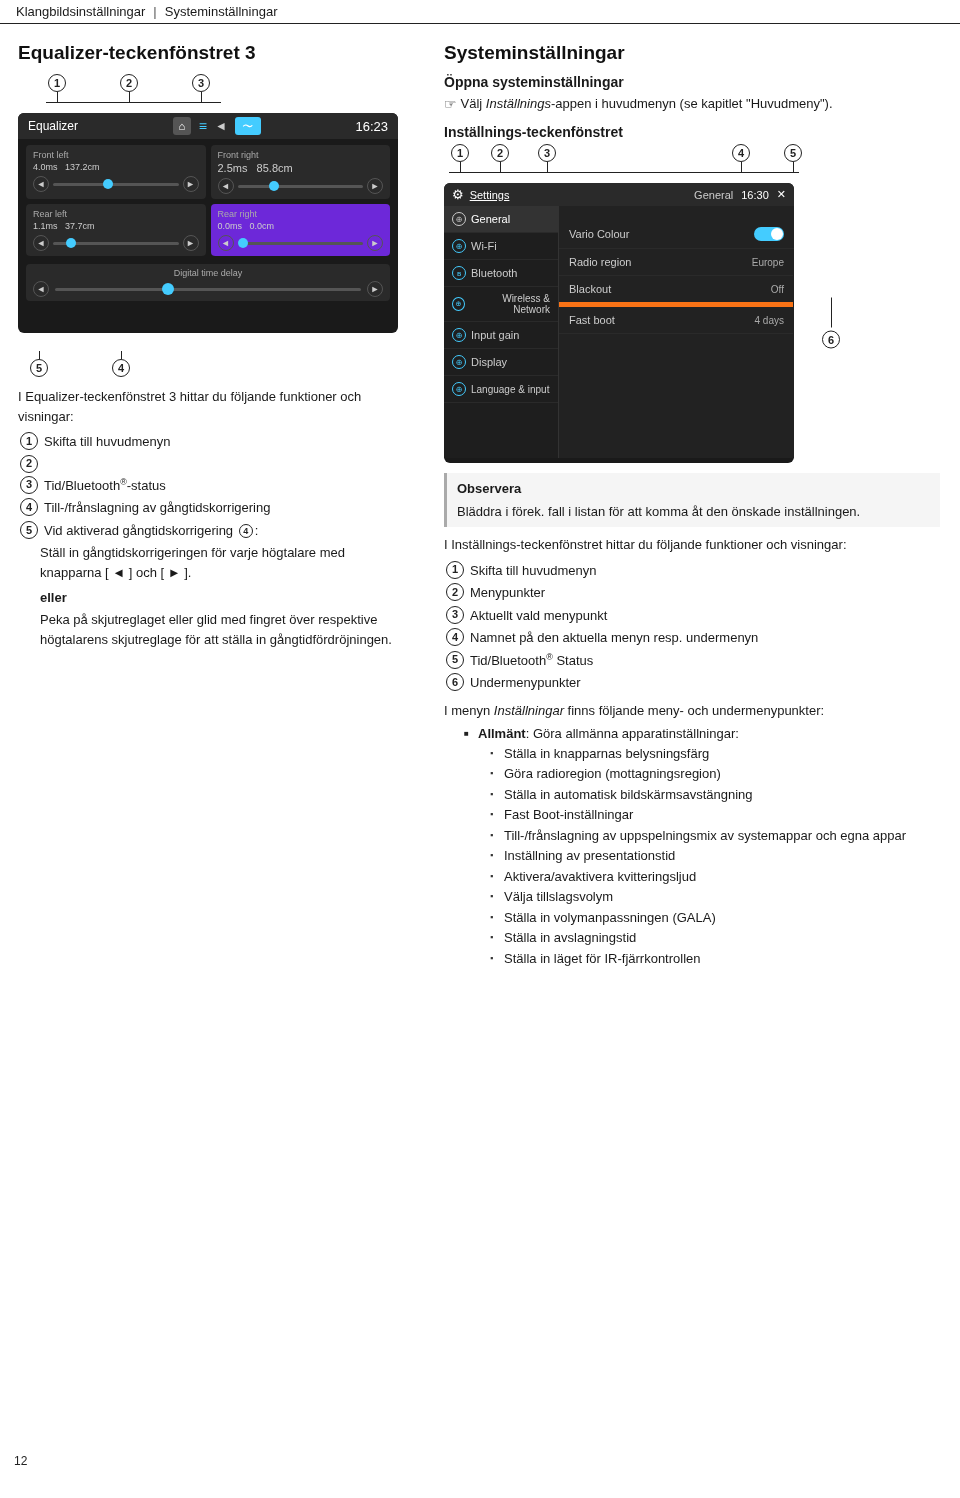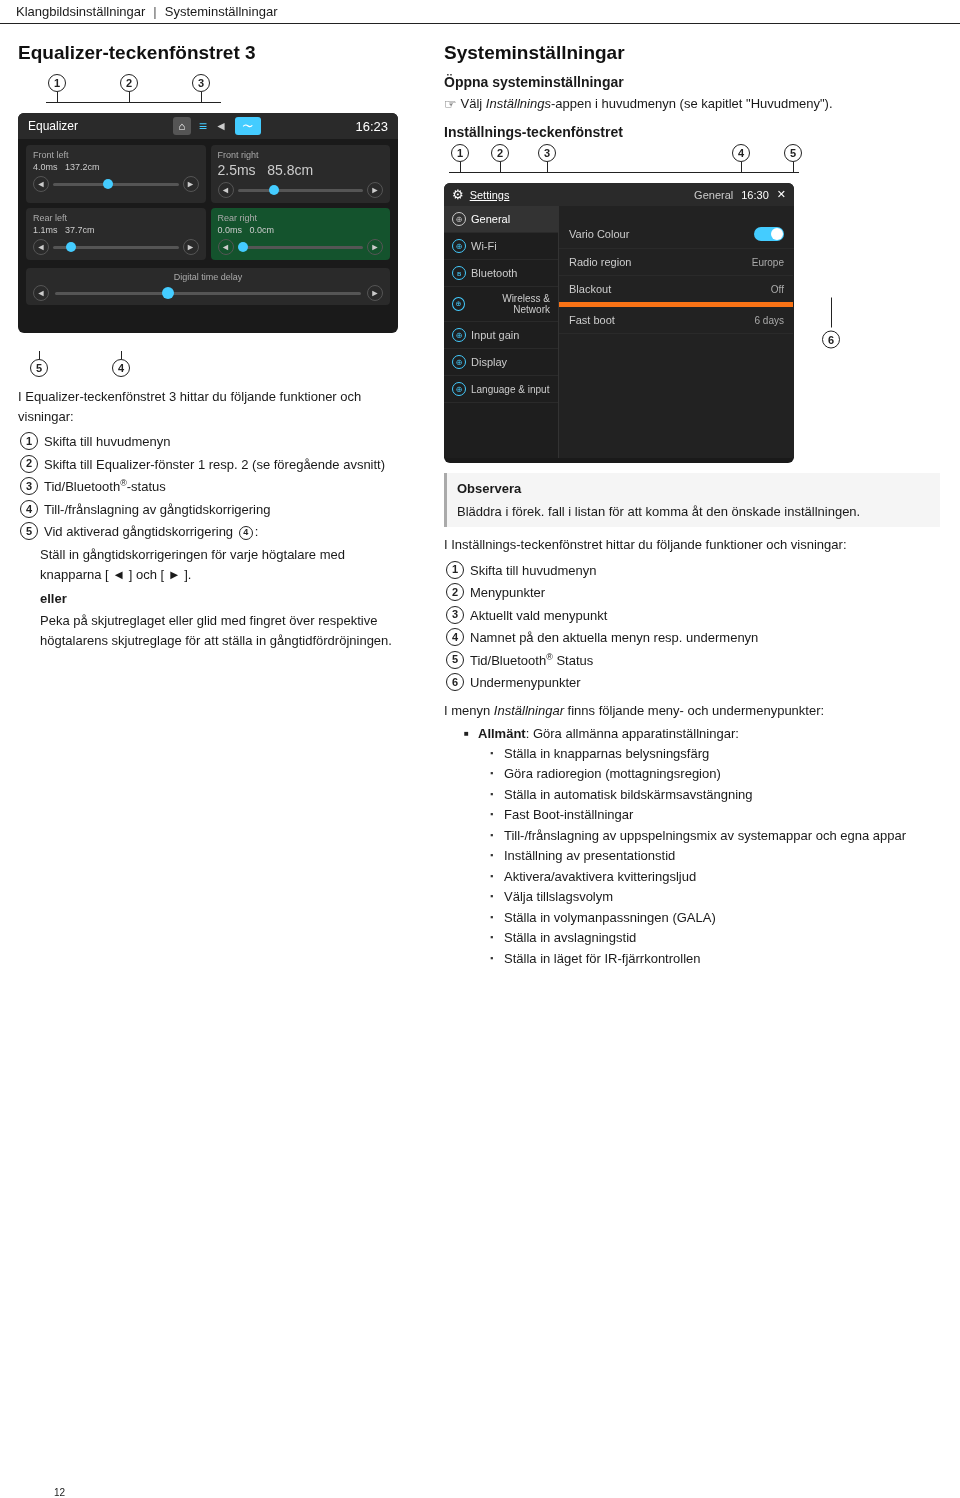--- a/index.html
+++ b/index.html
@@ -91,25 +91,24 @@
     }
     .eq-topbar-left {
       display: flex;
       align-items: center;
       gap: 6px;
     }
 
     
     .page-number {
       position: fixed;
-      bottom: 0;
+      bottom: 30px;
       left: 14px;
-      font-size: 10px;
+      font-size: 12px;
       color: #222;
-      margin-left: 40px;
     }
 
     
     .settings-screen {
       background: #1a1a1a;
       border-radius: 6px;
       width: 340px;
       height: 290px;
       margin: 10px 0 10px 0;
       position: relative;
@@ -283,21 +282,21 @@
             <div style="width:16px;height:16px;border-radius:50%;border:1.5px solid #555;display:flex;align-items:center;justify-content:center;font-size:9px;color:#ccc;cursor:pointer;">◄</div>
             <div style="flex:1;height:3px;background:#555;border-radius:2px;position:relative;">
               <div style="position:absolute;top:-4px;left:40%;background:#4cf;width:10px;height:10px;border-radius:50%;"></div>
             </div>
             <div style="width:16px;height:16px;border-radius:50%;border:1.5px solid #555;display:flex;align-items:center;justify-content:center;font-size:9px;color:#ccc;cursor:pointer;">►</div>
           </div>
         </div>
 
         <div style="background:#2a2a2a;border-radius:4px;padding:5px 7px;">
           <div style="font-size:9px;color:#aaa;margin-bottom:2px;">Front right</div>
-          <div style="font-size:14px;color:#ccc;margin-bottom:4px;">2.5ms &nbsp; 85.8cm</div>
+          <div style="font-size:11px;color:#ccc;margin-bottom:4px;">2.5ms &nbsp; 85.8cm</div>
           <div style="display:flex;align-items:center;gap:4px;">
             <div style="width:16px;height:16px;border-radius:50%;border:1.5px solid #555;display:flex;align-items:center;justify-content:center;font-size:9px;color:#ccc;cursor:pointer;">◄</div>
             <div style="flex:1;height:3px;background:#555;border-radius:2px;position:relative;">
               <div style="position:absolute;top:-4px;left:25%;background:#4cf;width:10px;height:10px;border-radius:50%;"></div>
             </div>
             <div style="width:16px;height:16px;border-radius:50%;border:1.5px solid #555;display:flex;align-items:center;justify-content:center;font-size:9px;color:#ccc;cursor:pointer;">►</div>
           </div>
         </div>
 
         <div style="background:#2a2a2a;border-radius:4px;padding:5px 7px;">
@@ -305,21 +304,21 @@
           <div style="font-size:9px;color:#ccc;margin-bottom:4px;">1.1ms &nbsp; 37.7cm</div>
           <div style="display:flex;align-items:center;gap:4px;">
             <div style="width:16px;height:16px;border-radius:50%;border:1.5px solid #555;display:flex;align-items:center;justify-content:center;font-size:9px;color:#ccc;cursor:pointer;">◄</div>
             <div style="flex:1;height:3px;background:#555;border-radius:2px;position:relative;">
               <div style="position:absolute;top:-4px;left:10%;background:#4cf;width:10px;height:10px;border-radius:50%;"></div>
             </div>
             <div style="width:16px;height:16px;border-radius:50%;border:1.5px solid #555;display:flex;align-items:center;justify-content:center;font-size:9px;color:#ccc;cursor:pointer;">►</div>
           </div>
         </div>
 
-        <div style="background:#14532d;border-radius:4px;padding:5px 7px;">
+        <div style="background:#6d28d9;border-radius:4px;padding:5px 7px;">
           <div style="font-size:9px;color:#aaa;margin-bottom:2px;">Rear right</div>
           <div style="font-size:9px;color:#ccc;margin-bottom:4px;">0.0ms &nbsp; 0.0cm</div>
           <div style="display:flex;align-items:center;gap:4px;">
             <div style="width:16px;height:16px;border-radius:50%;border:1.5px solid #555;display:flex;align-items:center;justify-content:center;font-size:9px;color:#ccc;cursor:pointer;">◄</div>
             <div style="flex:1;height:3px;background:#555;border-radius:2px;position:relative;">
               <div style="position:absolute;top:-4px;left:0%;background:#4cf;width:10px;height:10px;border-radius:50%;"></div>
             </div>
             <div style="width:16px;height:16px;border-radius:50%;border:1.5px solid #555;display:flex;align-items:center;justify-content:center;font-size:9px;color:#ccc;cursor:pointer;">►</div>
           </div>
         </div>
@@ -352,21 +351,20 @@
 
     <div style="margin-top:10px;">
       <p style="font-size:13px;line-height:1.5;margin-bottom:6px;">I Equalizer-teckenfönstret 3 hittar du följande funktioner och visningar:</p>
       <ul class="inline-list">
         <li>
           <span class="circle-num">1</span>
           <span>Skifta till huvudmenyn</span>
         </li>
         <li>
           <span class="circle-num">2</span>
-          <span>Skifta till Equalizer-fönster 1 resp. 2 (se föregående avsnitt)</span>
         </li>
         <li>
           <span class="circle-num">3</span>
           <span>Tid/Bluetooth<sup style="font-size:9px;">®</sup>-status</span>
         </li>
         <li>
           <span class="circle-num">4</span>
           <span>Till-/frånslagning av gångtidskorrigering</span>
         </li>
         <li>
@@ -498,21 +496,21 @@
                 <span style="font-size:10px;color:#aaa;">Europe</span>
               </div>
 
               <div style="display:flex;align-items:center;justify-content:space-between;padding:7px 10px;border-bottom:5px solid #f97316;">
                 <span style="font-size:11px;color:#ccc;">Blackout</span>
                 <span style="font-size:10px;color:#aaa;">Off</span>
               </div>
 
               <div style="display:flex;align-items:flex-end;justify-content:space-between;padding:7px 10px;border-bottom:1px solid #2a2a2a;">
                 <span style="font-size:11px;color:#ccc;">Fast boot</span>
-                <span style="font-size:10px;color:#aaa;">6 days</span>
+                <span style="font-size:10px;color:#aaa;">4 days</span>
               </div>
             </div>
 
             <div style="position:absolute;right:0;top:80px;width:4px;height:90px;border-right:1.5px solid #222;border-top:1.5px solid #222;border-bottom:1.5px solid #222;"></div>
           </div>
         </div>
       </div>
 
       <div style="position:absolute;right:-28px;top:50%;transform:translateY(-50%);display:flex;flex-direction:column;align-items:center;gap:3px;">
         <div style="width:1px;height:30px;background:#222;"></div>

